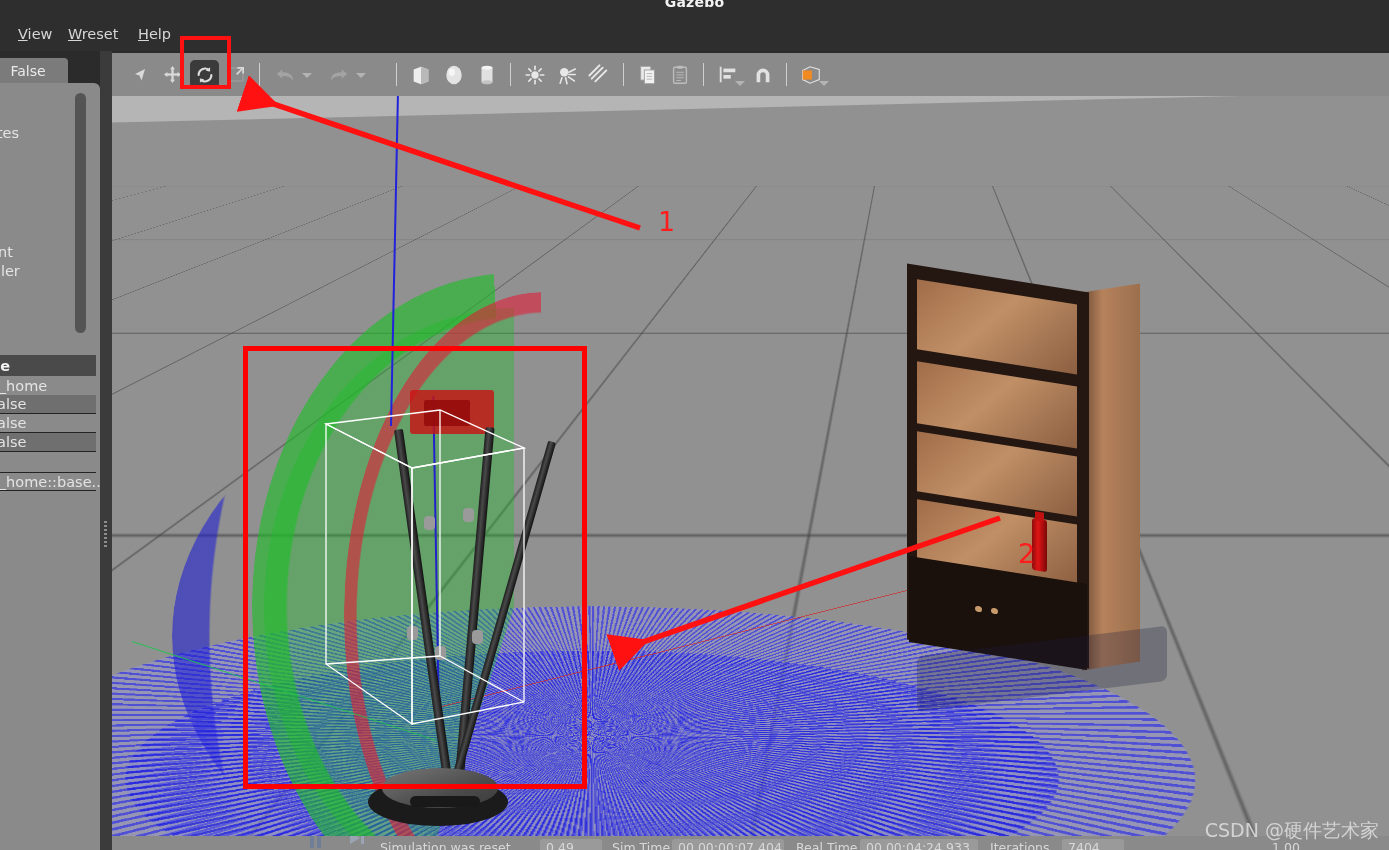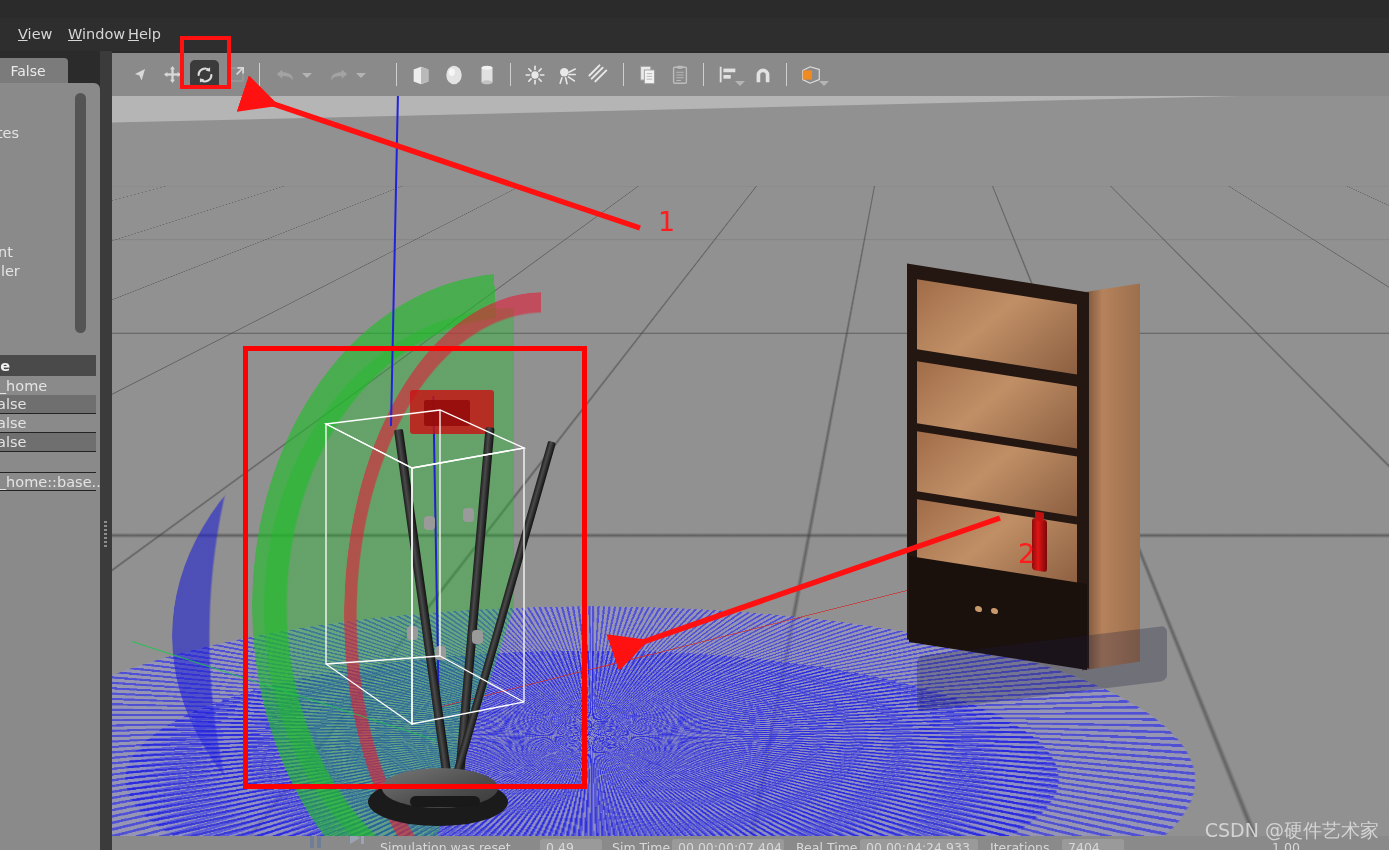--- a/index.html
+++ b/index.html
@@ -158,25 +158,28 @@
   .sb-field{position:absolute;top:3px;height:14px;background:#9a9a9a;border-radius:3px;}
 
   
   .watermark{position:absolute;right:10px;top:818px;color:#d9d9d9;font-size:19px;opacity:.92;}
 </style>
 </head>
 <body>
 
 <div id="app">
 
+  <div class="titlebar">
+    <div class="ttl">Gazebo</div>
+  </div>
 
   <div class="menubar">
     <div class="menu-item" style="left:12px;"><u>V</u><span>iew</span></div>
-    <div class="menu-item" style="left:62px;"><u>W</u><span>indow</span></div>
-    <div class="menu-item" style="left:122px;"><u>H</u><span>elp</span></div>
+    <div class="menu-item" style="left:62px;"><u>W</u><span>reset</span></div>
+    <div class="menu-item" style="left:132px;"><u>H</u><span>elp</span></div>
   </div>
 
   <div class="tabstrip">
     <div class="tab">
       <span>False</span>
     </div>
   </div>
 
   <div class="leftpanel">
 

